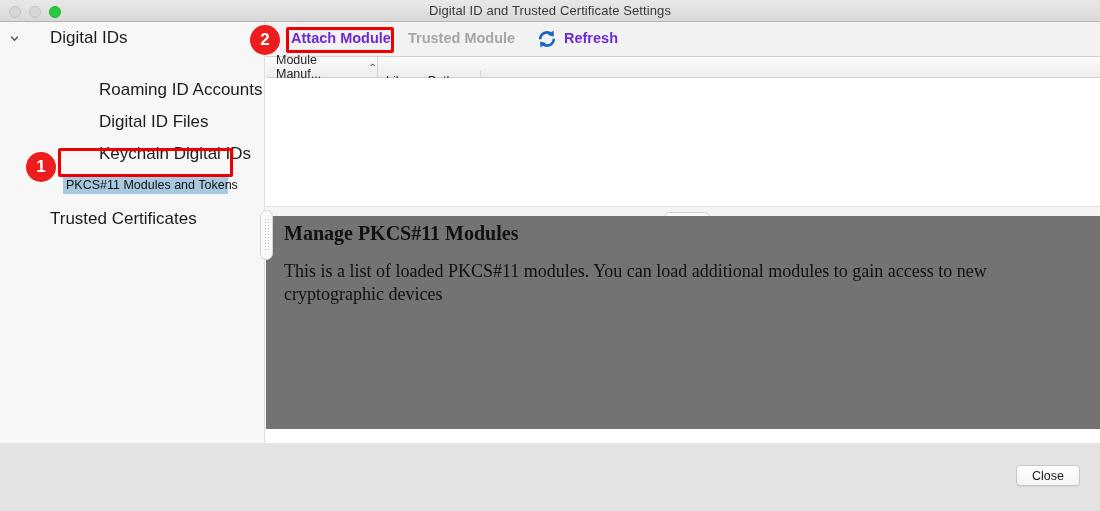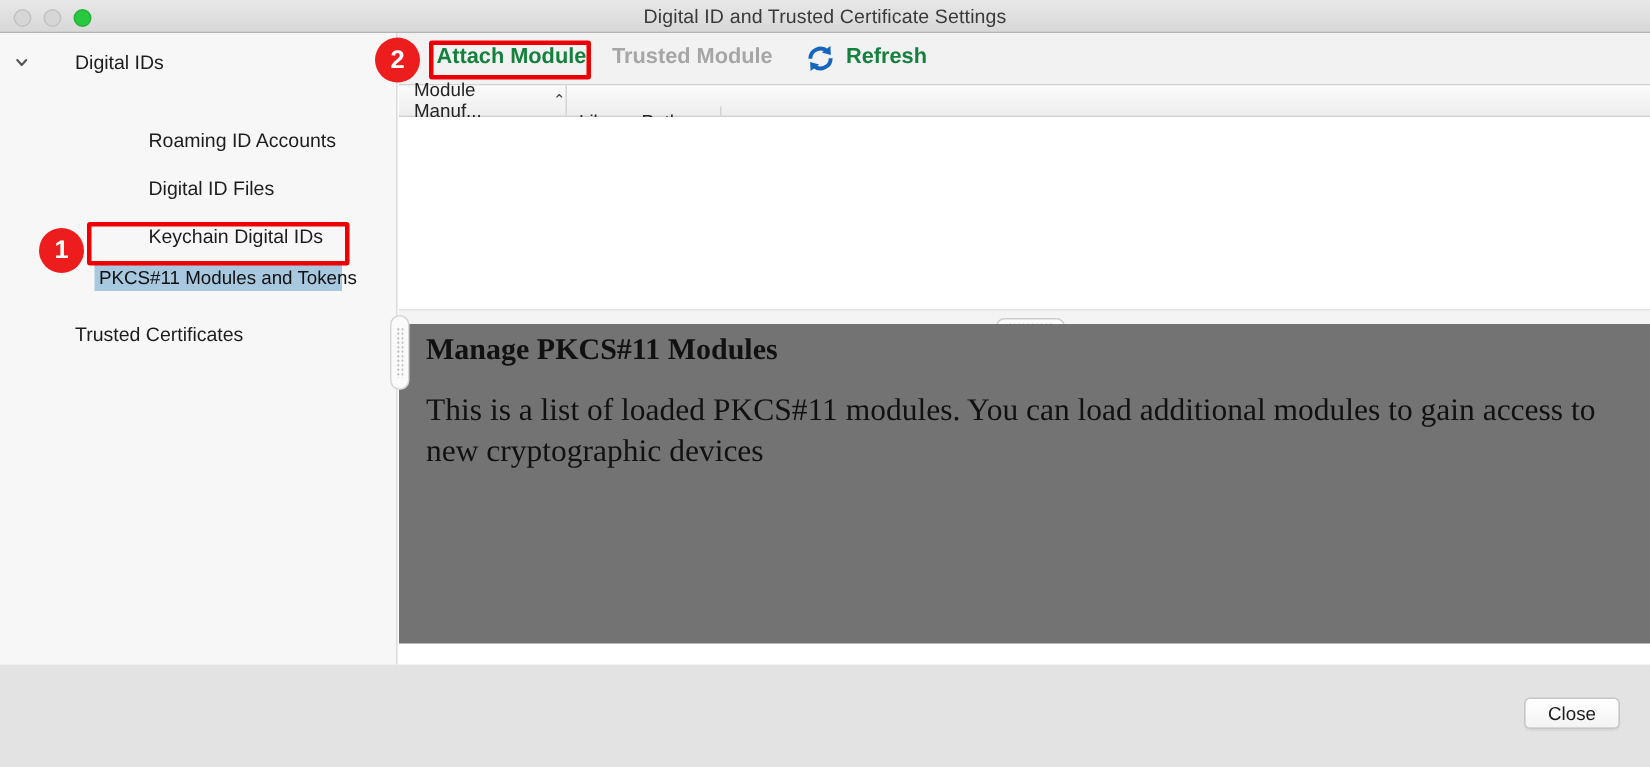--- a/index.html
+++ b/index.html
@@ -56,22 +56,22 @@
     background: #f7f7f7;
     border-right: 1px solid #dcdcdc;
     box-sizing: border-box;
   }
   .sidebar-row {
     position: absolute;
     left: 0;
     width: 264px;
     height: 22px;
     display: flex;
-    align-items: flex-end;
-    font-size: 13px;
+    align-items: center;
+    font-size: 17px;
     color: #1d1d1d;
     box-sizing: border-box;
   }
   .disclosure {
     position: absolute;
     left: 6px;
     width: 16px; height: 16px;
     display: flex; align-items: center; justify-content: center;
     color: #555;
   }
@@ -142,21 +142,21 @@
     width: 834px; height: 35px;
     background: #f2f2f2;
     border-bottom: 1px solid #d2d2d2;
     box-sizing: border-box;
   }
   .tb-btn {
     position: absolute;
     top: 8px;
     font-size: 14.5px;
     font-weight: bold;
-    color: #15803d;
+    color: #6d28d9;
     white-space: nowrap;
   }
   #tb-attach { left: 25px; }
   #tb-detach { left: 142px; color: #a6a6a6; }
   #tb-refresh-label { left: 298px; }
   .refresh-icon {
     position: absolute;
     left: 270px; top: 6px;
     width: 22px; height: 22px;
   }
@@ -262,21 +262,21 @@
     font-size: 20px;
     font-weight: bold;
     color: #111111;
     white-space: nowrap;
   }
   .detail-text {
     position: absolute;
     left: 18px; top: 44px;
     width: 800px;
     font-family: "Liberation Serif", serif;
-    font-size: 21px;
+    font-size: 18px;
     color: #111111;
     line-height: 1.3;
   }
 
   
   .footer {
     position: absolute;
     left: 0; top: 443px;
     width: 1100px; height: 68px;
     background: #e3e3e3;

